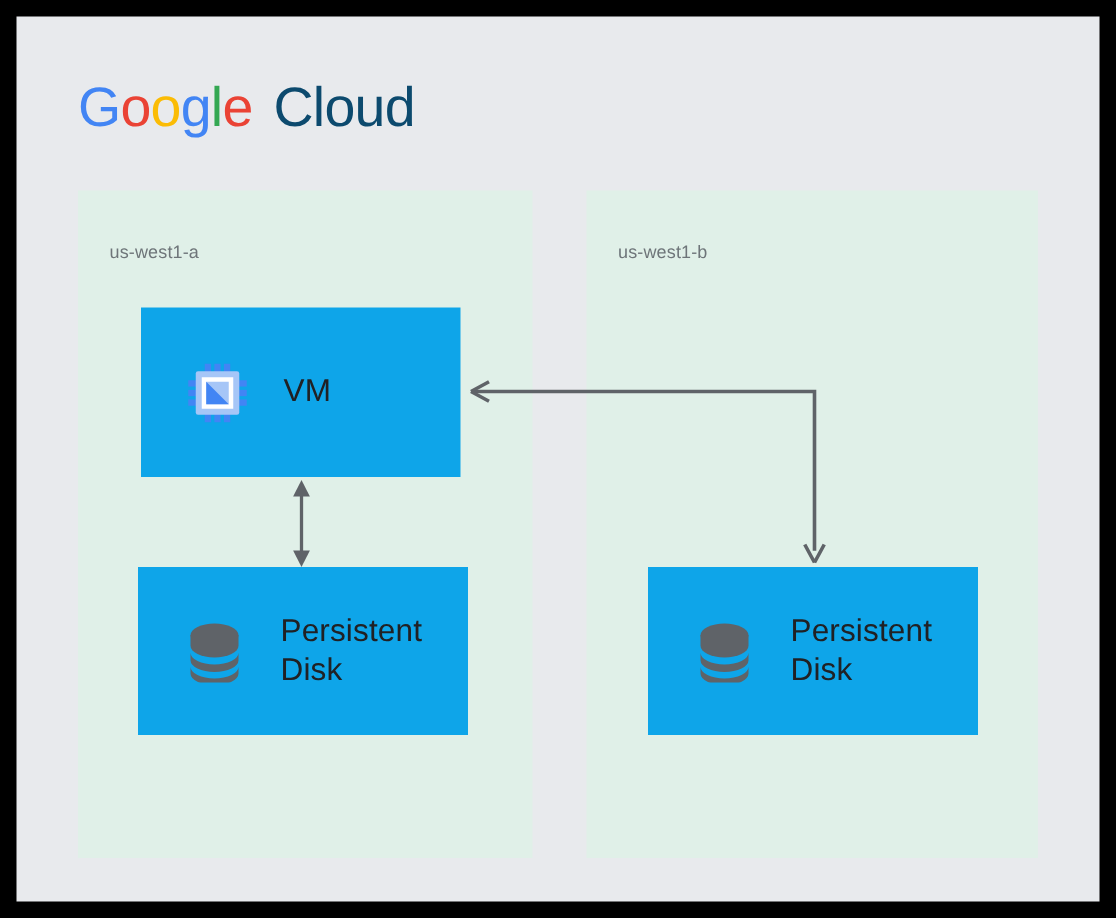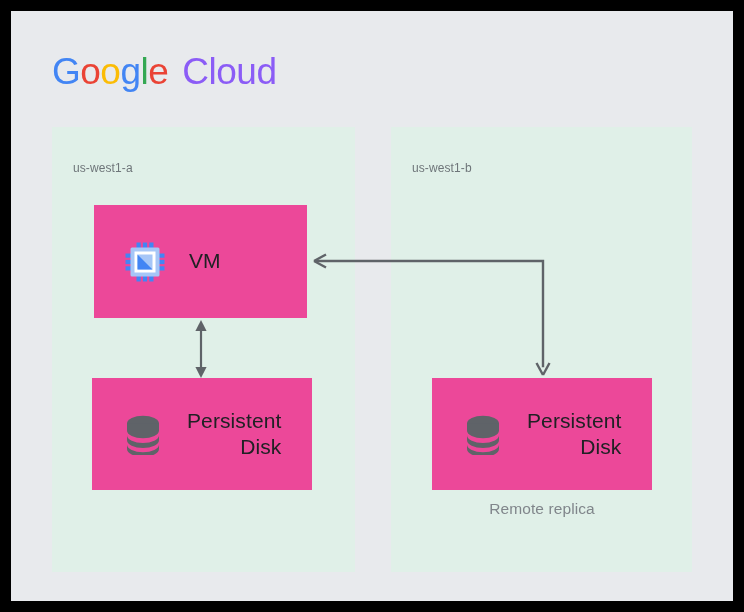--- a/index.html
+++ b/index.html
@@ -32,21 +32,21 @@
     height: 44px;
     display: flex;
     align-items: center;
     font-size: 37px;
     letter-spacing: -0.5px;
     white-space: nowrap;
   }
   #logo .g-word { display: inline-flex; }
   #logo .g-word span { display: inline-block; }
   #logo .cloud-word {
-    color: #8b5cf6;
+    color: #0c4a6e;
     margin-left: 14px;
   }
 
   
   .zone {
     position: absolute;
     top: 116px;
     height: 445px;
     background: #e0f0e8;
   }
@@ -58,25 +58,24 @@
     top: 34px;
     left: 21px;
     font-size: 12px;
     color: #6e7579;
     letter-spacing: 0.1px;
   }
 
   
   .box {
     position: absolute;
-    background: #ec4899;
+    background: #0ea5e9;
     box-sizing: border-box;
     display: flex;
     align-items: center;
-    text-align: right;
   }
   #vm-box        { left: 83px;  top: 194px; width: 213px; height: 113px; }
   #disk-box-left { left: 81px;  top: 367px; width: 220px; height: 112px; }
   #disk-box-right{ left: 421px; top: 367px; width: 220px; height: 112px; }
 
   .box-inner {
     display: flex;
     align-items: center;
     padding-left: 29px;
   }
@@ -200,21 +199,20 @@
           <ellipse cx="20" cy="10.5" rx="16" ry="7.8" fill="#5f6368"></ellipse>
           <path d="M4 10.5 L4 17.5 A16 7.8 0 0 0 36 17.5 L36 10.5 Z" fill="#5f6368"></path>
           <path d="M4 22.2 L4 27.2 A16 7.8 0 0 0 36 27.2 L36 22.2 A16 7.8 0 0 1 4 22.2 Z" fill="#5f6368"></path>
           <path d="M4 31.5 L4 36.0 A16 7.8 0 0 0 36 36.0 L36 31.5 A16 7.8 0 0 1 4 31.5 Z" fill="#5f6368"></path>
         </svg>
       </span>
       <span class="box-label"><span>Persistent</span><br><span>Disk</span></span>
     </div>
   </div>
 
-  <div class="caption" id="remote-replica-caption">Remote replica</div>
 
   <svg id="arrows">
 
     <g>
       <line x1="190" y1="316" x2="190" y2="360" stroke="#5f6368" stroke-width="2.2"></line>
       <polygon points="190,309 184.4,320 195.6,320" fill="#5f6368"></polygon>
       <polygon points="190,367 184.4,356 195.6,356" fill="#5f6368"></polygon>
     </g>
 
     <g>

